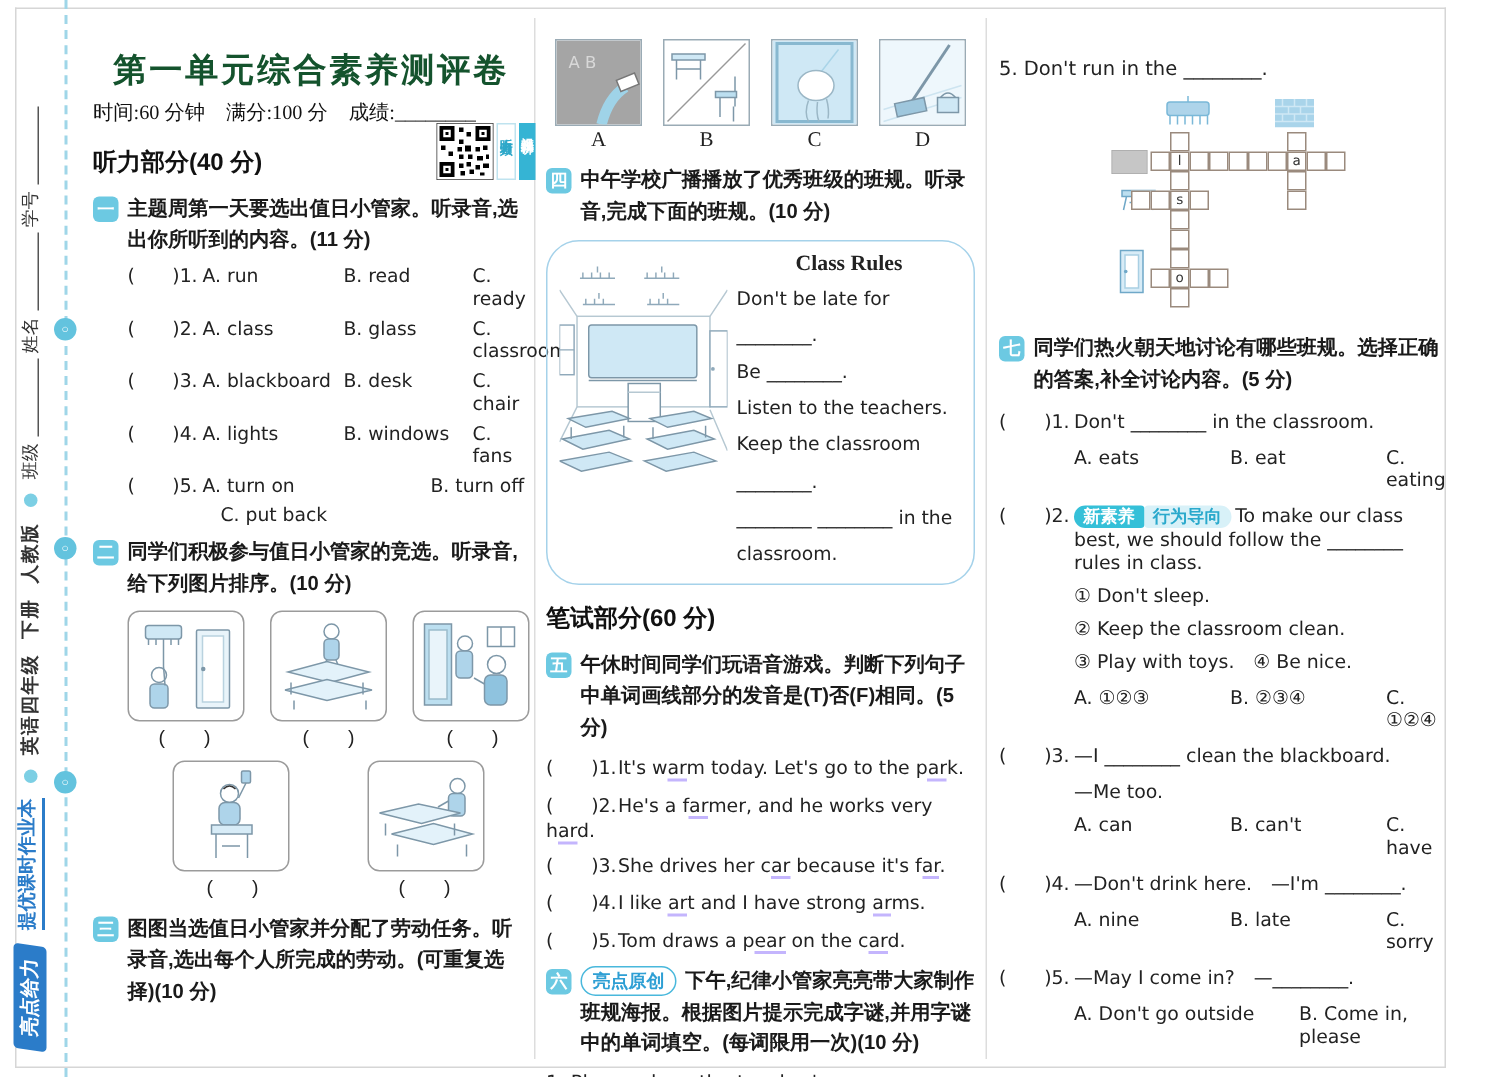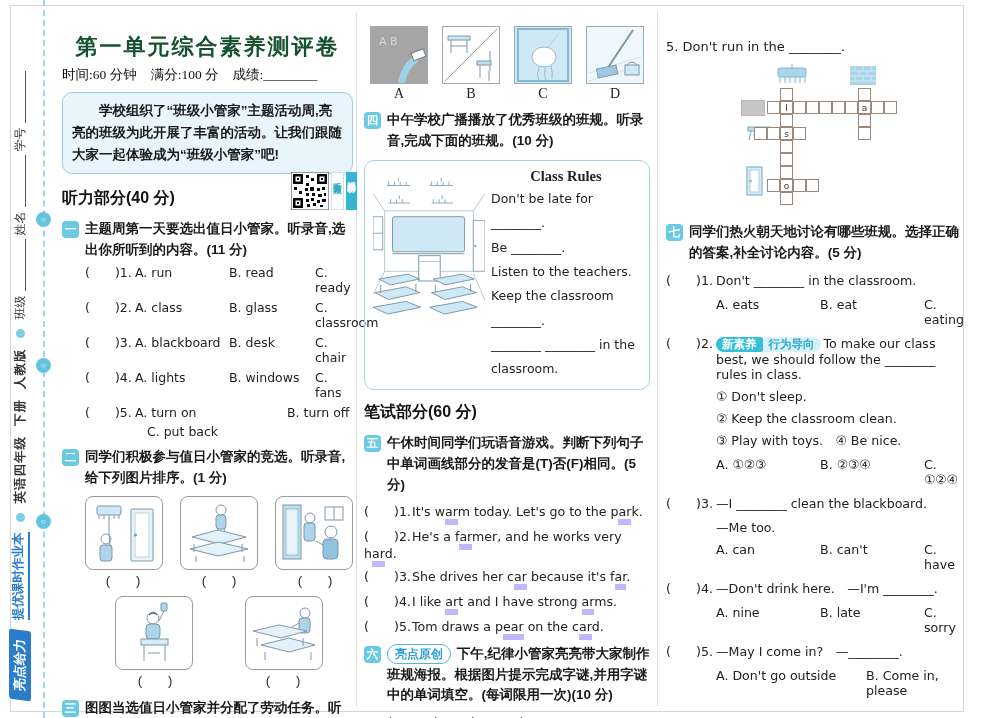--- a/index.html
+++ b/index.html
@@ -54,28 +54,28 @@
   .brk{display:flex;justify-content:space-between;margin:2px 0 0;}
   .brk2{display:flex;justify-content:center;gap:52px;margin:2px 0 0;}
   .brk span{width:76px;text-align:center;font-size:13px;}
   .brk2 span{width:76px;text-align:center;font-size:13px;}
 
   .abcd-row{display:flex;justify-content:space-between;padding:0 6px;}
   .abcd-item{display:flex;flex-direction:column;align-items:center;gap:2px;}
   .abox{width:56px;height:56px;border:1px solid #9aabb5;background:#fff;}
   .abcd-lab{font-family:"Liberation Serif",serif;font-size:14px;}
 
-  .rules-box{border:1.5px solid #a5d2ea;border-radius:10px;margin-top:8px;padding:7px 8px;display:flex;gap:6px;}
+  .rules-box{border:1.5px solid #a5d2ea;border-radius:22px;margin-top:8px;padding:7px 8px;display:flex;gap:6px;}
   .rules-text{flex:1;}
   .rules-title{font-family:"Liberation Serif",serif;font-weight:bold;font-size:14.5px;text-align:center;margin-bottom:2px;}
   .rules-line{font-family:"DejaVu Sans",sans-serif;font-size:12.5px;line-height:1.95;}
 
   .prow{font-family:"DejaVu Sans",sans-serif;font-size:12.6px;margin:8px 0 0;}
   .prow .q{display:inline-block;width:48px;}
-  .u{border-bottom:6px solid #c4b5fd;}
+  .u{border-bottom:2px solid #c4b5fd;}
 
   .pill-orig{display:inline-block;border:1.5px solid #49b8dc;border-radius:10px;padding:0 7px;color:#2e9fd4;font-size:12px;font-weight:bold;background:#fff;margin-right:2px;}
   .pill-teal{display:inline-block;background:#35c0d8;color:#fff;border-radius:9px 3px 3px 9px;padding:0 6px;font-size:11.5px;font-weight:bold;}
   .pill-light{display:inline-block;background:#d8f1f8;color:#2aa9cc;border-radius:3px 9px 9px 3px;padding:0 6px;font-size:11.5px;font-weight:bold;margin-right:3px;}
 
   .s6item{font-family:"DejaVu Sans",sans-serif;font-size:13px;margin:9px 0 0;}
   .pagenum{position:absolute;left:364px;width:286px;top:686px;text-align:center;font-family:"Liberation Serif",serif;font-size:13px;}
 
   .crossword{position:relative;height:150px;margin:10px 0 4px 75px;}
   .cw-grid{position:absolute;left:0;top:24px;}
@@ -123,21 +123,20 @@
     </div>
   </aside>
 
   <div class="col c1">
     <div class="title">第一单元综合素养测评卷</div>
     <div class="meta">
       <span>时间:60 分钟</span>
       <span>满分:100 分</span>
       <span>成绩:________</span>
     </div>
-    <div class="intro">学校组织了“班级小管家”主题活动周,亮亮的班级为此开展了丰富的活动。让我们跟随大家一起体验成为“班级小管家”吧!</div>
 
     <div class="part-head">
       <span>听力部分(40 分)</span>
       <span class="qr-block">
         <svg width="38" height="38">
           <rect x="0" y="0" width="38" height="38" fill="#fff" stroke="#333" stroke-width="1"></rect>
           <rect x="2" y="2" width="10" height="10" fill="#000"></rect>
             <rect x="4.5" y="4.5" width="5" height="5" fill="#fff"></rect>
             <rect x="6" y="6" width="2" height="2" fill="#000"></rect>
           <rect x="26" y="2" width="10" height="10" fill="#000"></rect>
@@ -202,21 +201,21 @@
       <div class="mcrow wide">
           <span>(　　)5.</span>
           <span>A. turn on</span>
           <span>B. turn off</span>
         </div>
       <div class="mc-c2">C. put back</div>
     </div>
 
     <div class="section">
       <span class="badge">二</span>
-      <div class="cn">同学们积极参与值日小管家的竞选。听录音,给下列图片排序。(1 分)</div>
+      <div class="cn">同学们积极参与值日小管家的竞选。听录音,给下列图片排序。(10 分)</div>
       <div class="picrow">
         <span class="picbox">
           <svg width="70" height="64" viewBox="0 0 70 64">
             <rect x="8" y="5" width="24" height="9" rx="2" fill="#cfe8f5" stroke="#7d97a8"></rect>
             <path d="M10 14 l0 4 M15 14 l0 4 M20 14 l0 4 M25 14 l0 4 M30 14 l0 4" stroke="#7d97a8" fill="none"></path>
             <line x1="20" y1="18" x2="20" y2="32" stroke="#7d97a8"></line>
             <circle cx="17" cy="38" r="5" fill="#fff" stroke="#7d97a8"></circle>
             <rect x="11" y="44" width="12" height="16" rx="3" fill="#aed4ea" stroke="#7d97a8"></rect>
             <line x1="21" y1="45" x2="20" y2="32" stroke="#7d97a8"></line>
             <rect x="42" y="8" width="22" height="52" rx="1" fill="#e9f4fa" stroke="#7d97a8"></rect>

